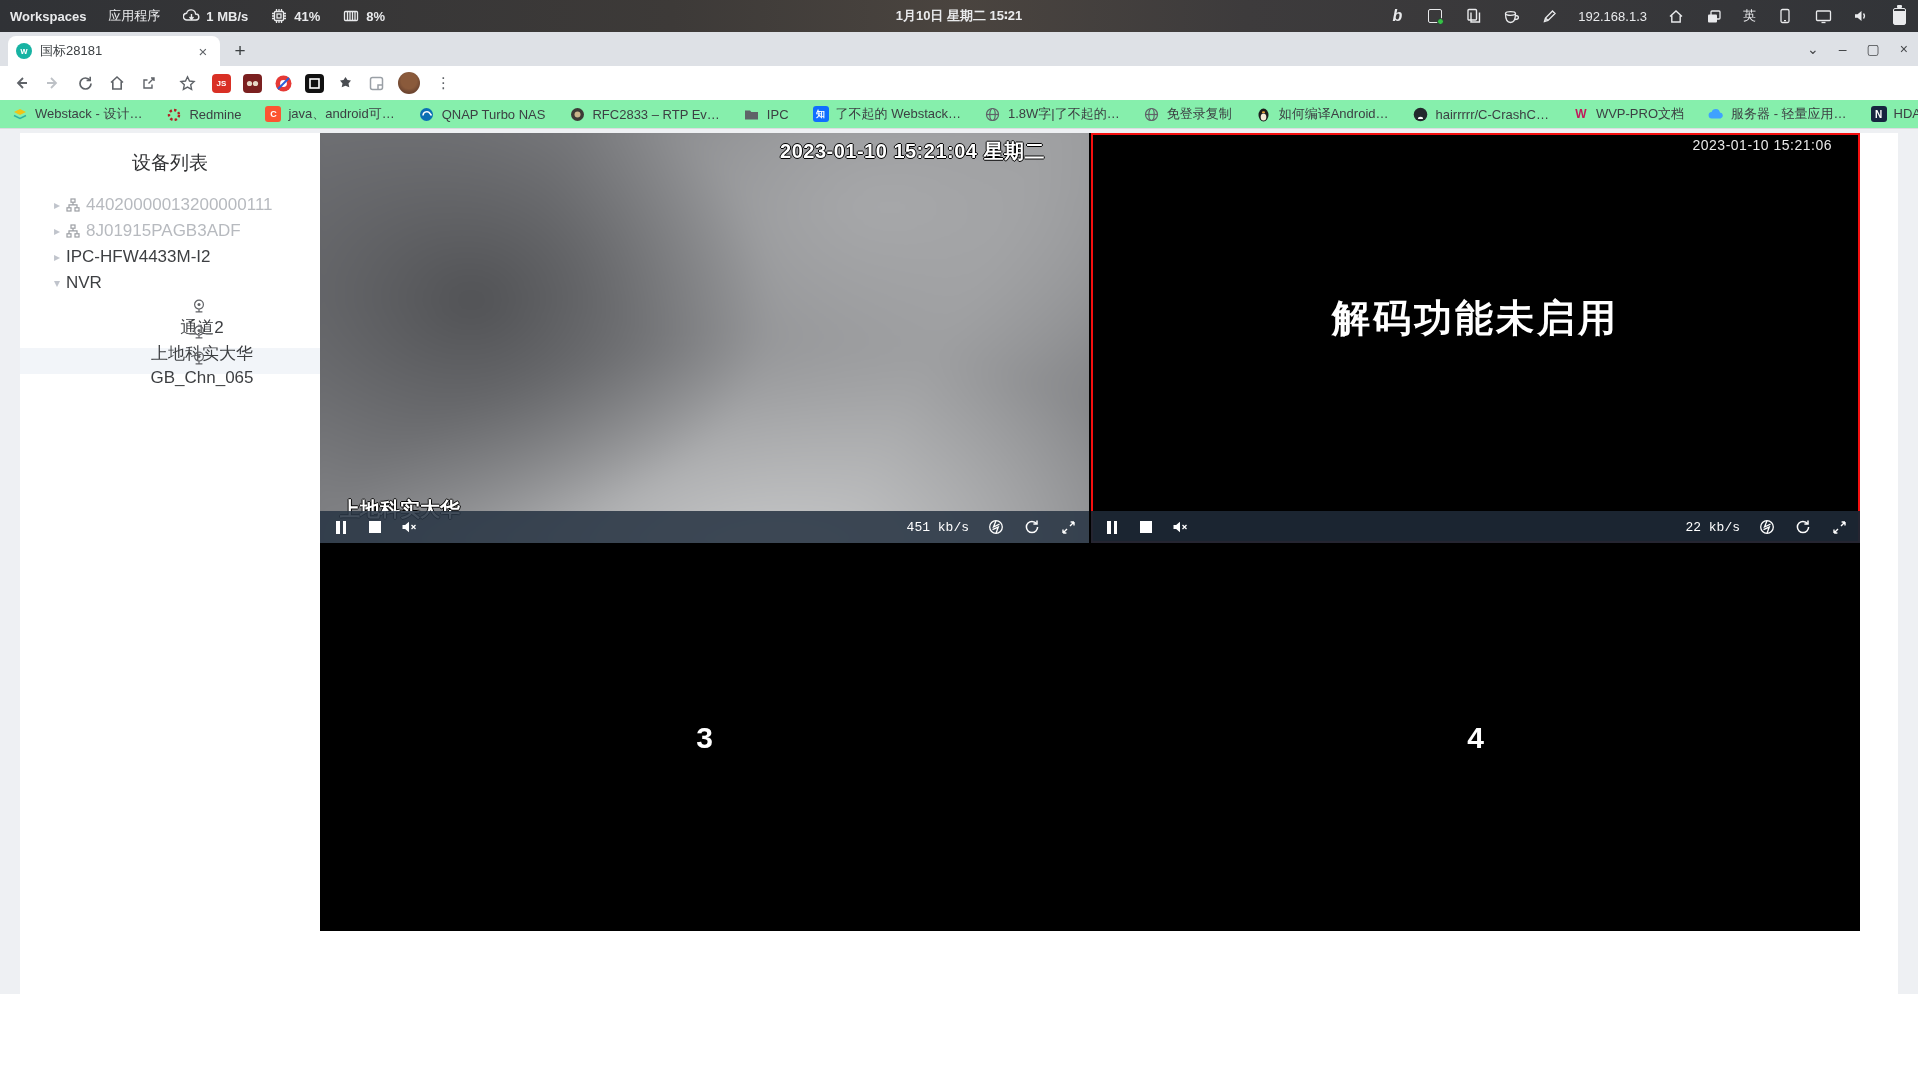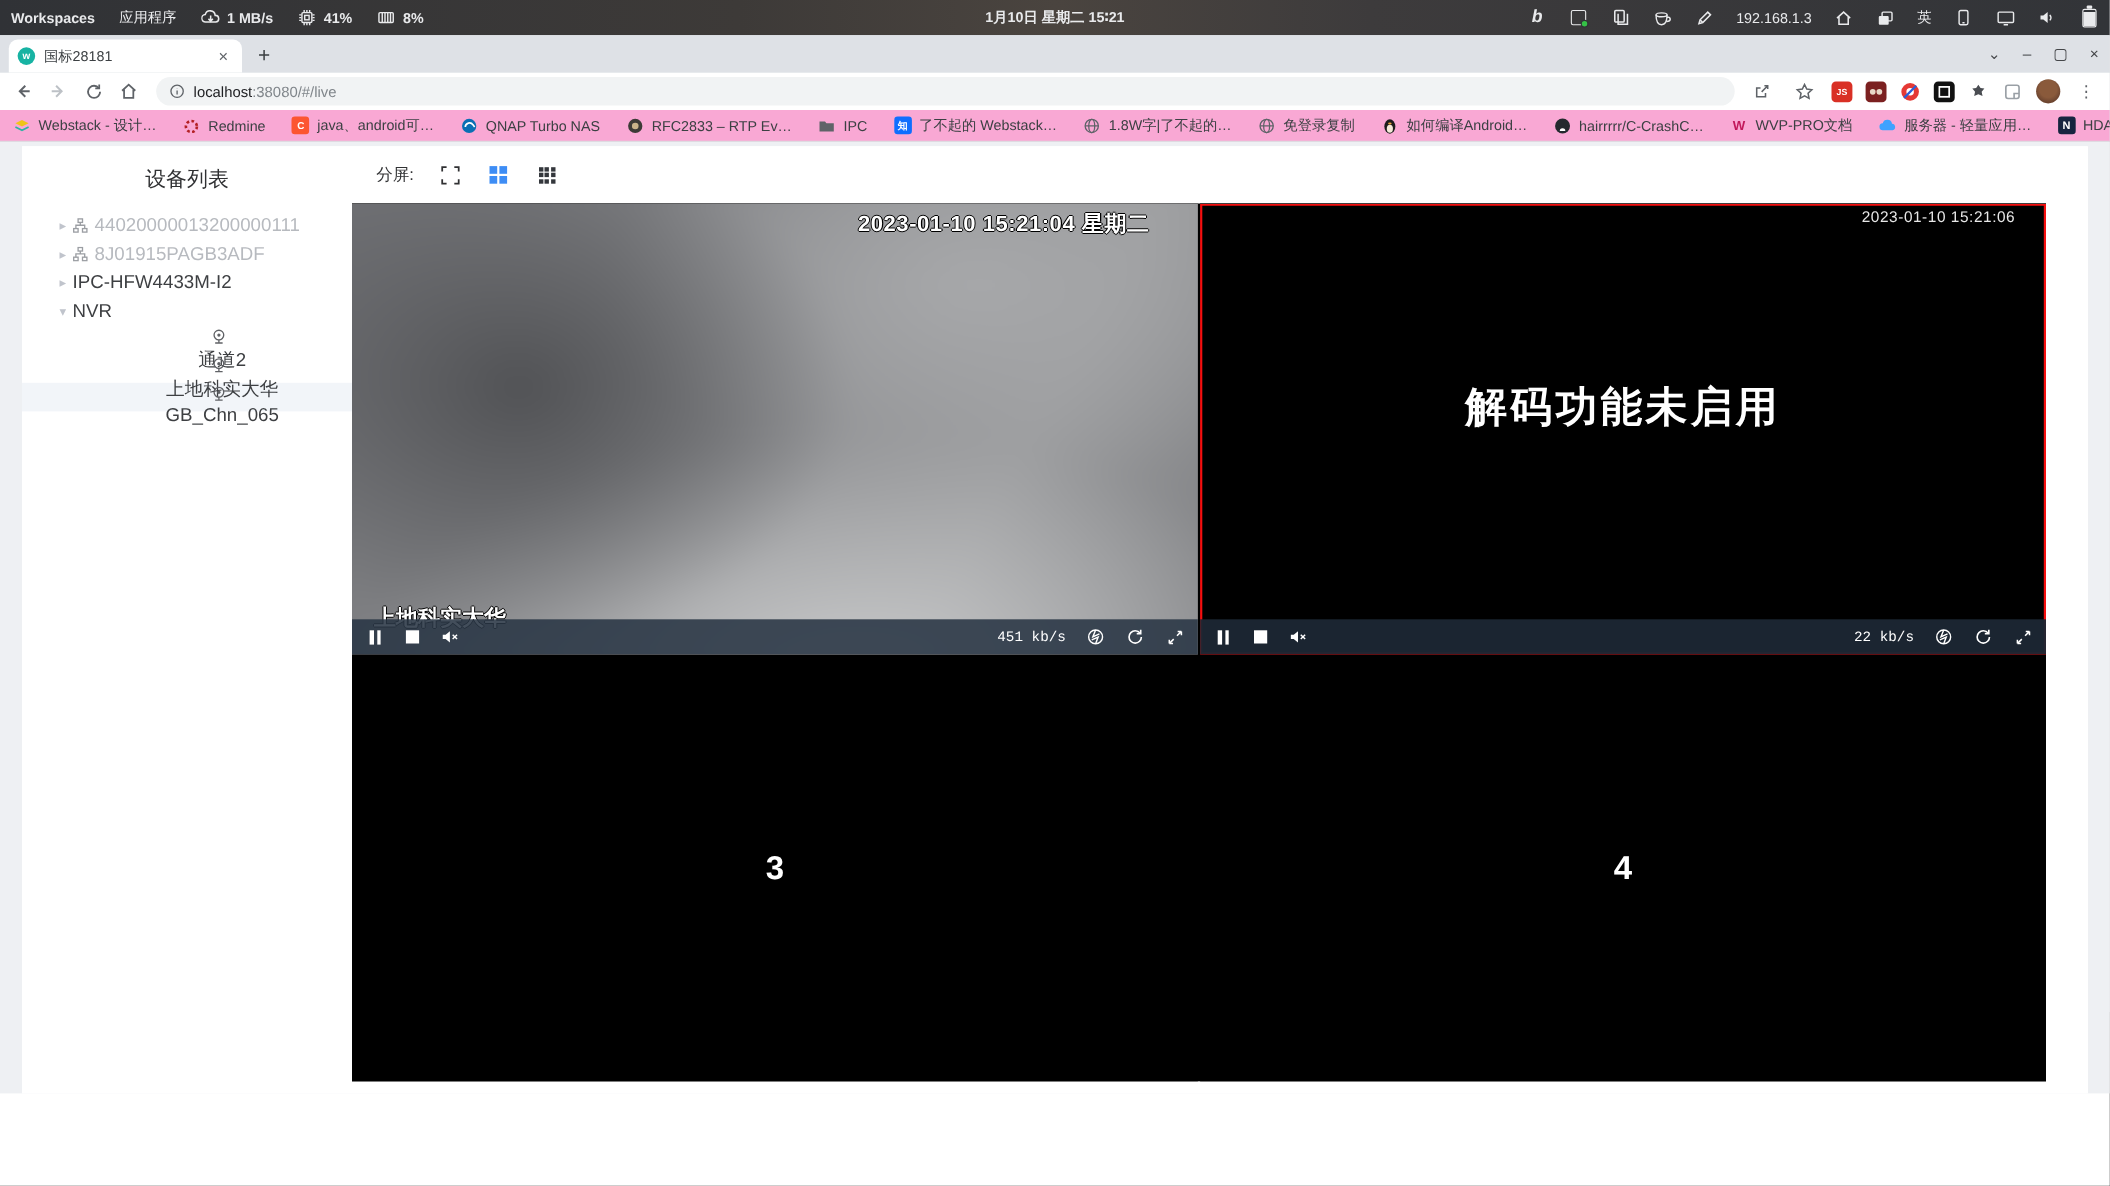--- a/index.html
+++ b/index.html
@@ -37,21 +37,21 @@
   .nav-ico { width:26px; height:26px; display:flex; align-items:center; justify-content:center; border-radius:50%; cursor:pointer; }
   .urlpill { flex:1; height:26px; background:#f1f3f4; border-radius:13px; display:flex; align-items:center; padding:0 12px; gap:8px; margin:0 6px; }
   .url-host { color:#202124; font-size:13.5px; }
   .url-rest { color:#80868b; font-size:13.5px; }
   .tb-right { display:flex; align-items:center; gap:12px; padding-right:2px; }
   .ext { width:19px; height:19px; border-radius:4px; display:flex; align-items:center; justify-content:center; font-size:8px; font-weight:bold; color:#fff; cursor:pointer; }
   .avatar { width:22px; height:22px; border-radius:50%; background:radial-gradient(circle at 50% 40%,#8a5a3b 0 45%,#6d4530 70%); cursor:pointer; }
   .menu-dots { color:#5f6368; font-size:15px; letter-spacing:0; cursor:pointer; padding:0 4px; }
 
   
-  .bookmarks { height:29px; flex:0 0 29px; background:#f9a8d4; border-bottom:1px solid #dadce0; display:flex; align-items:center; padding:0 12px; gap:24px; font-size:13px; color:#3c4043; overflow:hidden; }
+  .bookmarks { height:29px; flex:0 0 29px; background:#86efac; border-bottom:1px solid #dadce0; display:flex; align-items:center; padding:0 12px; gap:24px; font-size:13px; color:#3c4043; overflow:hidden; }
   .bm { display:flex; align-items:center; gap:7px; white-space:nowrap; cursor:pointer; }
   .bm-ico { width:16px; height:16px; display:flex; align-items:center; justify-content:center; border-radius:3px; font-size:9px; font-weight:bold; color:#fff; flex:0 0 16px; }
 
   
   .viewport { flex:1; background:#eef0f3; padding:4px 20px 0 20px; display:flex; flex-direction:column; }
   .webnav { height:57px; flex:0 0 57px; background:#0c1622; display:flex; align-items:center; color:#fff; font-size:15px; }
   .webnav a { display:flex; align-items:center; height:57px; padding:0 19px; color:#fff; text-decoration:none; cursor:pointer; }
   .webnav a.active { background:#3e8df5; }
   .welcome { margin-left:auto; padding-right:28px; display:flex; align-items:center; gap:8px; font-size:14.5px; cursor:pointer; }
   .welcome .dd { font-size:11px; color:#cfd6dd; }
@@ -232,27 +232,20 @@
       <svg width="17" height="17" viewBox="0 0 17 17" stroke="#5f6368" stroke-width="1.7" fill="none">
           <path d="M14 8.5A5.5 5.5 0 1 1 8.5 3c1.8 0 3.4.9 4.4 2.2"></path>
           <path d="M13.2 1.8v3.6H9.6" stroke-width="1.6"></path>
         </svg>
     </span>
     <span class="nav-ico">
       <svg width="18" height="18" viewBox="0 0 18 18" stroke="#5f6368" stroke-width="1.6" fill="none">
           <path d="M3 8.5L9 3l6 5.5M4.8 7.5V15h8.4V7.5"></path>
         </svg>
     </span>
-    <div class="urlpill">
-      <svg width="14" height="14" viewBox="0 0 14 14" stroke="#5f6368" stroke-width="1.2" fill="none">
-          <circle cx="7" cy="7" r="5.6"></circle>
-          <path d="M7 6.3V10M7 4.2v.2"></path>
-        </svg>
-      <span><span class="url-host">localhost</span><span class="url-rest">:38080/#/live</span></span>
-    </div>
     <div class="tb-right">
       <span class="nav-ico">
         <svg width="16" height="16" viewBox="0 0 16 16" stroke="#5f6368" stroke-width="1.4" fill="none">
             <path d="M10 3h3v3M13 3L7.5 8.5M11 9.5V13H3V5h3.5"></path>
           </svg>
       </span>
       <span class="nav-ico">
         <svg width="17" height="17" viewBox="0 0 17 17" stroke="#5f6368" stroke-width="1.4" fill="none">
             <path d="M8.5 1.8l2 4.2 4.6.6-3.4 3.2.9 4.6-4.1-2.3-4.1 2.3.9-4.6L1.9 6.6l4.6-.6z"></path>
           </svg>
@@ -466,49 +459,20 @@
                 <circle cx="7" cy="5.6" r="4.4"></circle>
                 <circle cx="7" cy="5.6" r="1.5" fill="#606266" stroke="none"></circle>
                 <path d="M7 10v2.4M3.6 12.8h6.8"></path>
               </svg>
           </span>
           <span class="t-label">GB_Chn_065</span>
         </div>
       </aside>
 
       <main class="main">
-        <div class="split-toolbar">
-          <span>分屏:</span>
-          <span class="st-ico">
-            <svg width="19" height="19" viewBox="0 0 19 19" stroke="#303133" stroke-width="1.6" fill="none">
-                <path d="M2 6V2h4M13 2h4v4M17 13v4h-4M6 17H2v-4"></path>
-              </svg>
-          </span>
-          <span class="st-ico">
-              <span class="grid2">
-                <i></i>
-                <i></i>
-                <i></i>
-                <i></i>
-              </span>
-            </span>
-          <span class="st-ico">
-              <span class="grid3">
-                <i></i>
-                <i></i>
-                <i></i>
-                <i></i>
-                <i></i>
-                <i></i>
-                <i></i>
-                <i></i>
-                <i></i>
-              </span>
-            </span>
-        </div>
 
         <div class="vgrid">
 
           <div class="cell">
             <div class="blurbg"></div>
             <div class="osd-time">2023-01-10 15:21:04 星期二</div>
             <div class="osd-label">上地科实大华</div>
             <div class="ctrlbar c1">
               <span class="cb-ico pause">
                   <i></i>

